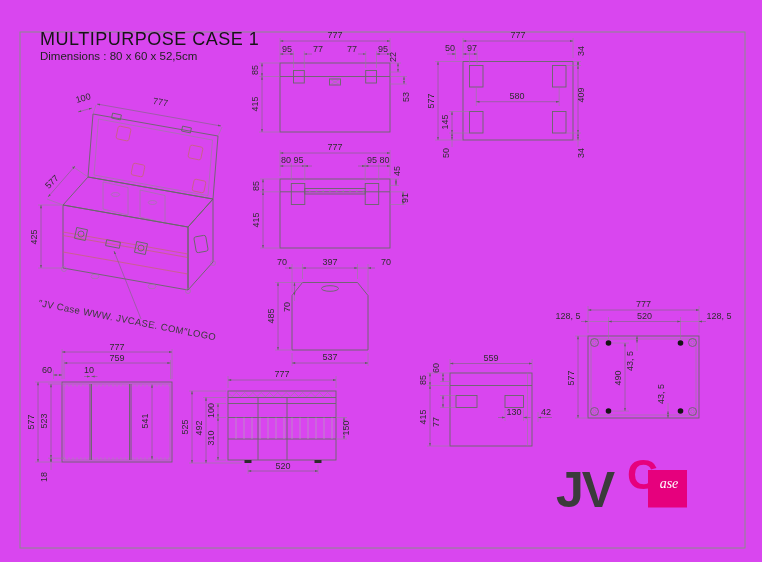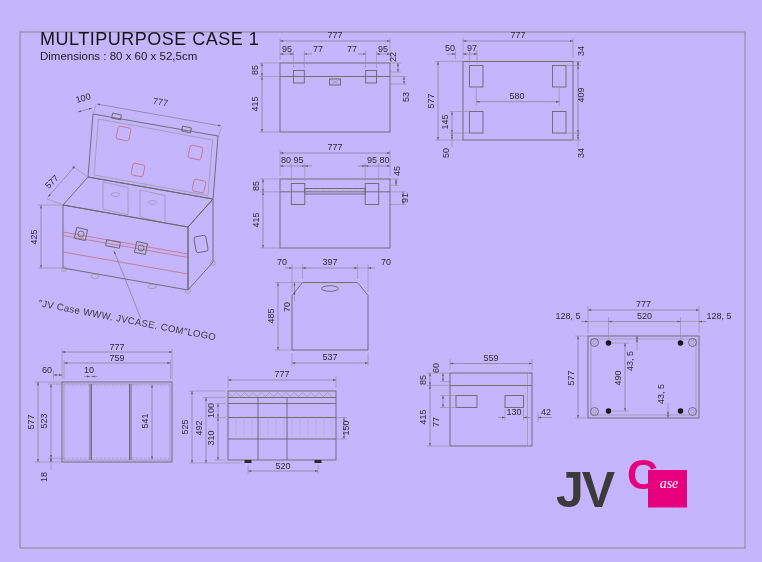--- a/index.html
+++ b/index.html
@@ -1,16 +1,16 @@
 <!DOCTYPE html>
 <html><head>
 <meta charset="utf-8">
 <style>
   html,body{margin:0;padding:0;background:#fff;}
-  .stage{position:relative;width:762px;height:562px;background:#c4b5fd;font-family:"Liberation Sans",sans-serif;}
+  .stage{position:relative;width:762px;height:562px;background:#d946ef;font-family:"Liberation Sans",sans-serif;}
   svg{position:absolute;left:0;top:0;}
   .o{stroke:#686868;stroke-width:0.9;fill:none;}
   .t{stroke:#8c8c8c;stroke-width:0.55;fill:none;}
   .a{stroke:#6e6e6e;stroke-width:0.55;fill:none;marker-start:url(#as);marker-end:url(#ae);}
   .ae{stroke:#6e6e6e;stroke-width:0.55;fill:none;marker-end:url(#ae);}
   .r{stroke:#c4686a;stroke-width:0.7;fill:none;}
   .dash{stroke:#9a9a9a;stroke-width:0.5;fill:none;stroke-dasharray:2,2;}
   .hatch{stroke:#b0b0b0;stroke-width:0.6;fill:none;}
   text.d{font-family:"Liberation Sans",sans-serif;font-size:9px;fill:#2e2e2e;text-anchor:middle;}
   text.title{font-family:"Liberation Sans",sans-serif;font-size:18px;fill:#151515;letter-spacing:0.5px;}

